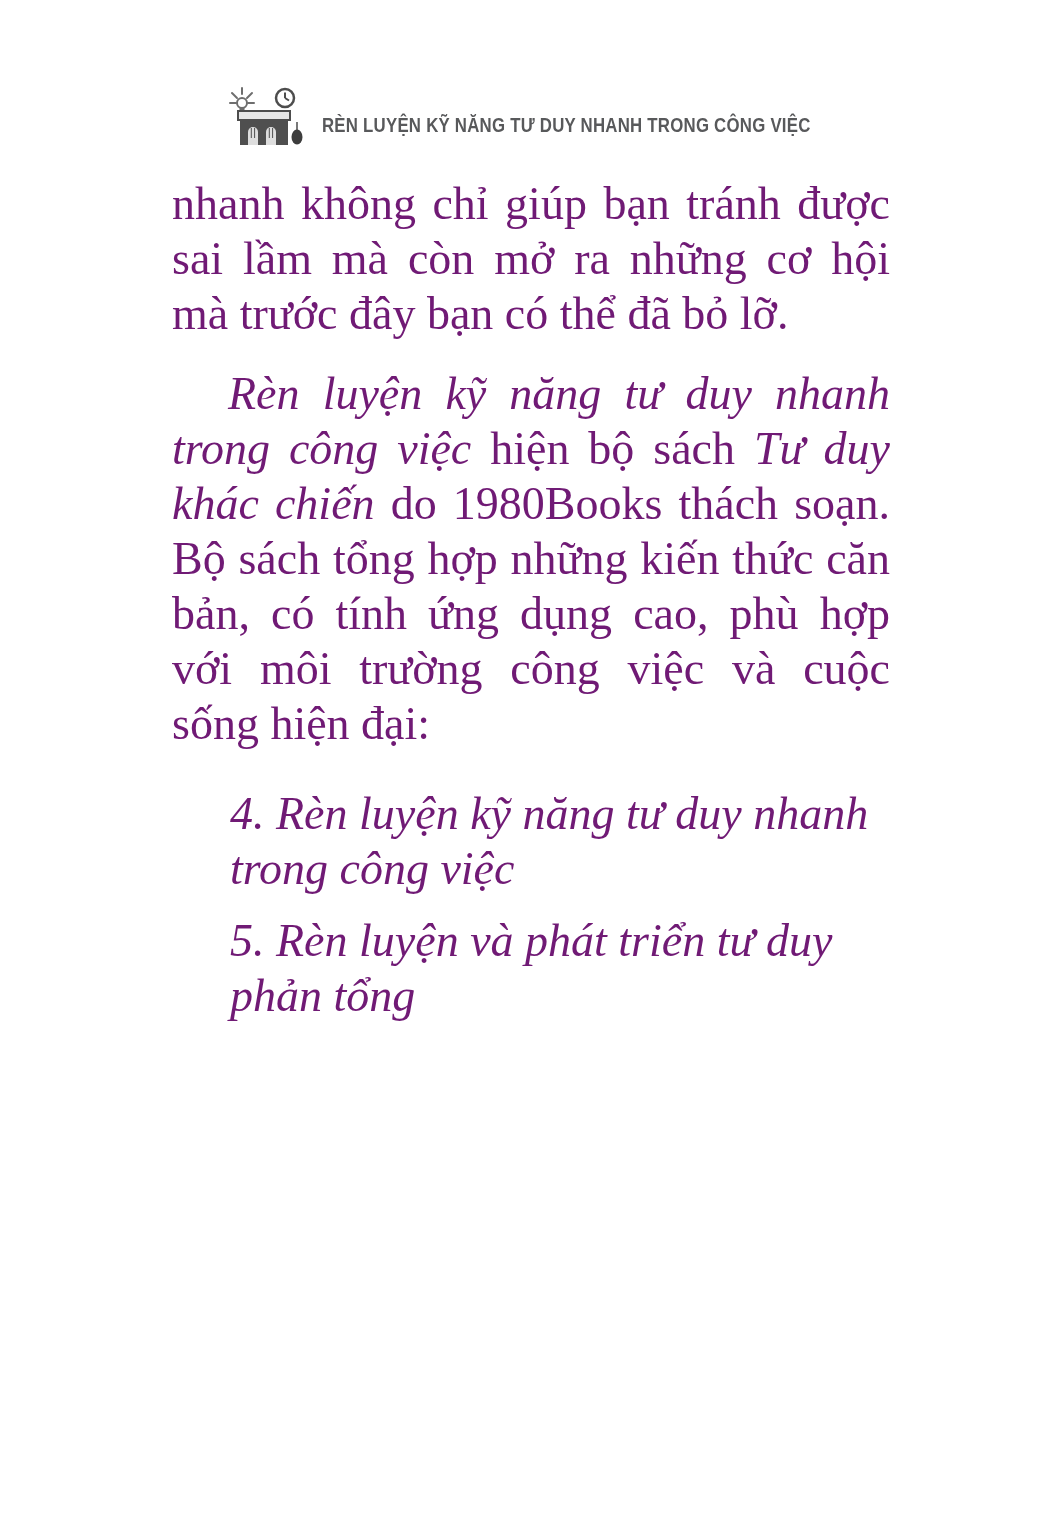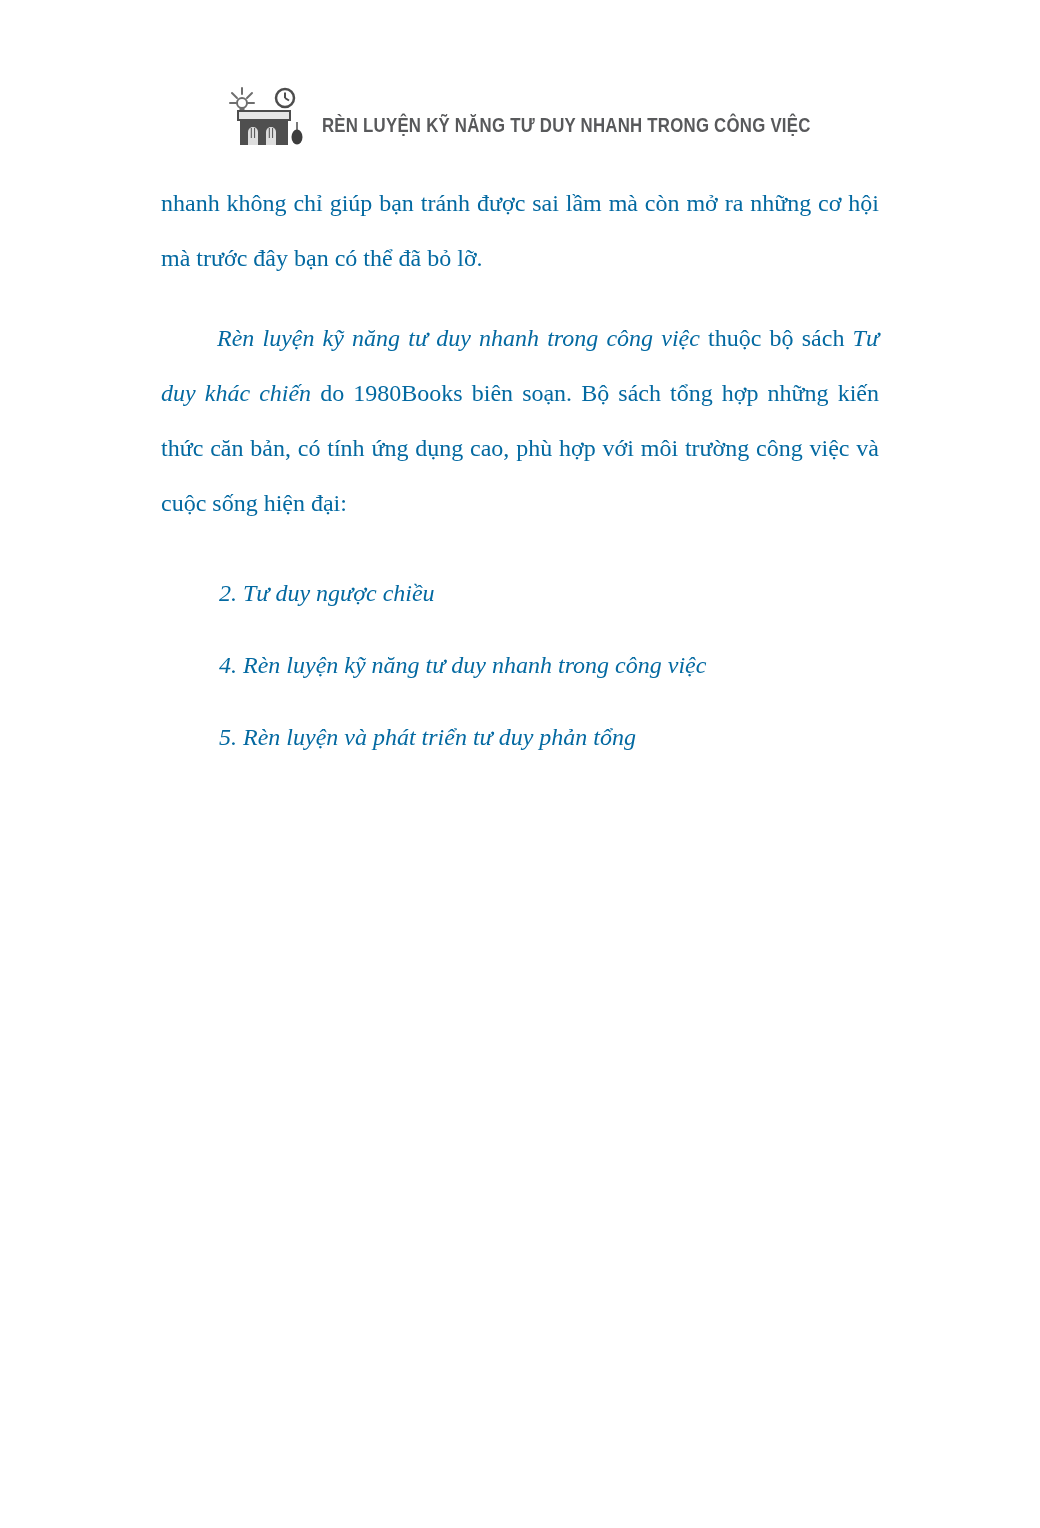--- a/index.html
+++ b/index.html
@@ -31,25 +31,25 @@
     white-space: nowrap;
     transform: scaleX(0.80);
     transform-origin: left center;
     padding-top: 14px;
   }
 
   
   .page-body {
     position: absolute;
     top: 176px;
-    left: 161px;
+    left: 172px;
     width: 718px;
-    font-size: 24px;
+    font-size: 46px;
     line-height: 55px;
-    color: #0369a1;
+    color: #701a75;
     text-align: justify;
   }
   .para { margin: 0 0 25px 0; text-indent: 56px; }
   .para.continuation { text-indent: 0; }
   .para em { font-style: italic; }
 
   .book-list {
     list-style: none;
     margin: 35px 0 0 0;
     padding: 0 0 0 58px;
@@ -127,24 +127,23 @@
         <ellipse cx="69" cy="51" rx="5.5" ry="7.5" fill="#3d3d3d"></ellipse>
       </svg>
     </span>
     <h1 class="header-title">RÈN LUYỆN KỸ NĂNG TƯ DUY NHANH TRONG CÔNG VIỆC</h1>
   </header>
 
   <main class="page-body">
     <p class="para continuation">nhanh không chỉ giúp bạn tránh được sai lầm mà còn mở ra những cơ hội mà trước đây bạn có thể đã bỏ lỡ.</p>
 
 
-    <p class="para"><em>Rèn luyện kỹ năng tư duy nhanh trong công việc</em><span> thuộc bộ sách </span><em>Tư duy khác chiến</em><span> do 1980Books biên soạn. Bộ sách tổng hợp những kiến thức căn bản, có tính ứng dụng cao, phù hợp với môi trường công việc và cuộc sống hiện đại:</span></p>
+    <p class="para"><em>Rèn luyện kỹ năng tư duy nhanh trong công việc</em><span> hiện bộ sách </span><em>Tư duy khác chiến</em><span> do 1980Books thách soạn. Bộ sách tổng hợp những kiến thức căn bản, có tính ứng dụng cao, phù hợp với môi trường công việc và cuộc sống hiện đại:</span></p>
 
     <ol class="book-list">
-      <li class="book-item"><span>2.</span> <span>Tư duy ngược chiều</span></li>
       <li class="book-item"><span>4.</span> <span>Rèn luyện kỹ năng tư duy nhanh trong công việc</span></li>
       <li class="book-item"><span>5.</span> <span>Rèn luyện và phát triển tư duy phản tổng</span></li>
     </ol>
   </main>
 
   <footer class="page-footer">
     <span class="nav-arrow">◀</span>
     <span class="page-number">8</span>
     <span class="nav-arrow">▶</span>
   </footer>

